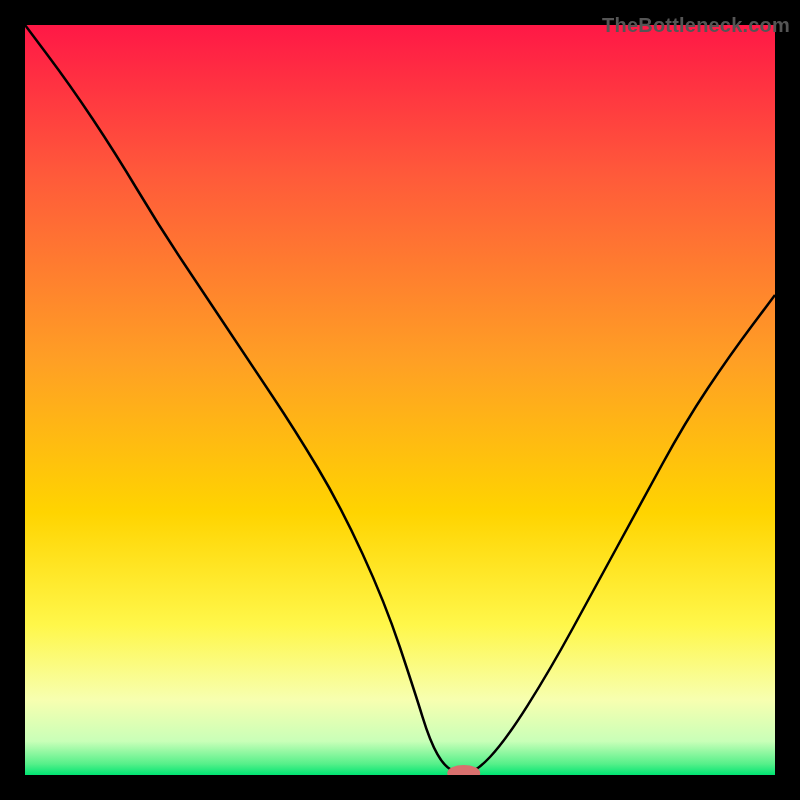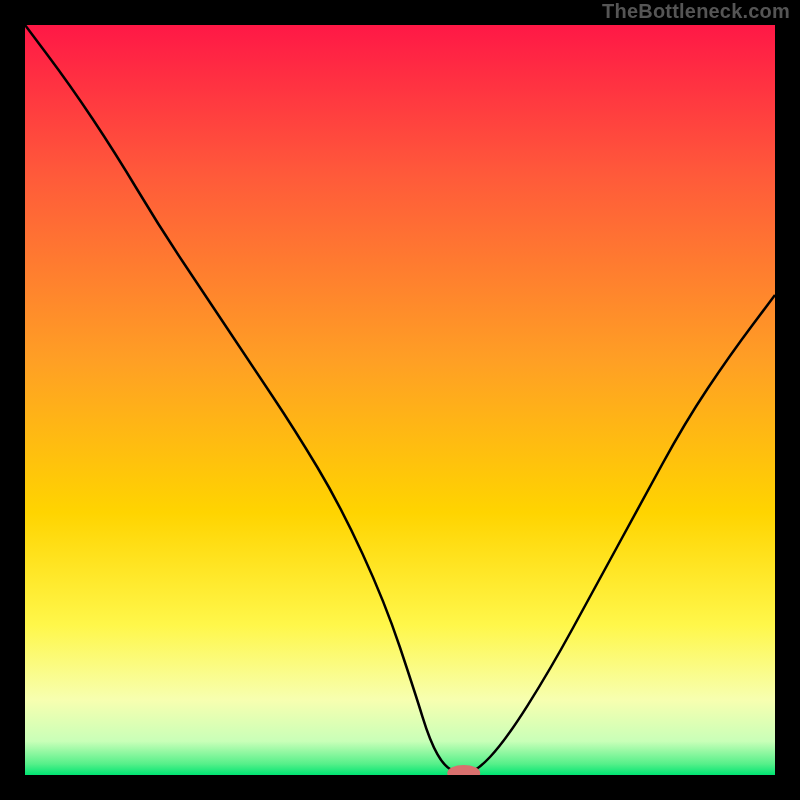--- a/index.html
+++ b/index.html
@@ -11,21 +11,21 @@
     font-family: Arial, Helvetica, sans-serif;
     overflow: hidden;
   }
   .stage {
     position: relative;
     width: 800px;
     height: 800px;
   }
   .watermark {
     position: absolute;
-    top: 0;
+    top: 14px;
     right: 10px;
     color: #555;
     font-size: 20px;
     font-weight: 600;
     letter-spacing: 0.2px;
     z-index: 5;
     text-align: center;
   }
   .plot {
     position: absolute;

